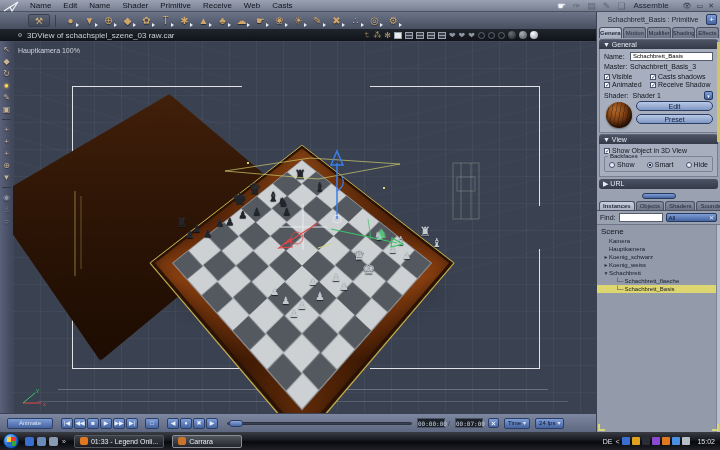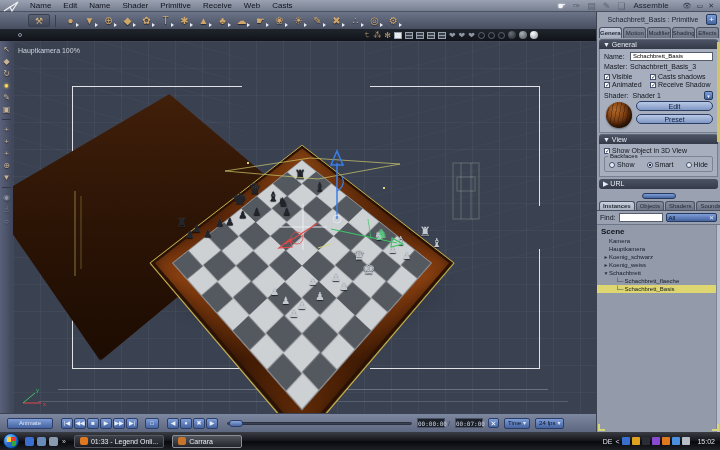--- a/index.html
+++ b/index.html
@@ -181,21 +181,21 @@
   .br-tab { padding:0 3px; margin-right:1px; background:linear-gradient(#8890a0,#6d7586);
     border:1px solid #4a5162; border-bottom:none; border-radius:3px 3px 0 0;
     font-size:6px; line-height:9px; color:#262c3a; white-space:nowrap; }
   .br-tab.active { background:linear-gradient(#c8cfdc,#aab1c0); font-weight:bold; }
   .find-row { display:flex; align-items:center; padding:2px 3px; gap:3px; background:#9aa2b2; }
   .find-input { width:44px; height:9px; background:#fff; border:1px solid #555c6c; }
   .find-dd { flex:1; height:9px; background:linear-gradient(#7e9ed8,#45639e); border:1px solid #26395f;
     border-radius:2px; color:#0e1525; font-size:6px; line-height:8px; padding:0 2px; display:flex; }
   .find-dd b { margin-left:auto; color:#dfe7fa; font-weight:normal; }
   .scene-area { position:relative; background:#939bab; border-top:1px solid #6d7586; height:218px; }
-  .scene-hdr { font-size:8px; font-weight:bold; padding:2px 0 1px 4px; color:#10141c; }
+  .scene-hdr { font-size:8px; font-weight:normal; padding:2px 0 1px 4px; color:#10141c; }
   .tree-row { display:flex; align-items:center; height:8px; font-size:6px; color:#171c26; position:relative; }
   .tree-row.selected { background:#ddd671; }
   .tr-arrow { width:6px; text-align:center; font-size:5px; color:#2a3040; }
   .tr-conn { color:#3a4150; margin-right:1px; font-size:6px; }
   .scene-scroll { position:absolute; right:0; top:0; width:4px; height:100%; background:#b8bfcc; border-left:1px solid #7d8494; }
   .ycorner { position:absolute; width:7px; height:7px; }
   .yc-bl { left:1px; bottom:1px; border-left:2px solid #d6d67a; border-bottom:2px solid #d6d67a; }
   .yc-br { right:1px; bottom:1px; border-right:2px solid #d6d67a; border-bottom:2px solid #d6d67a; }
   .props-scroll { position:absolute; right:0; top:30px; width:3px; height:100px; background:#cfc66a; }
 
@@ -281,20 +281,21 @@
           <span class="tb-icon">✎<i></i></span>
           <span class="tb-icon">✖<i></i></span>
           <span class="tb-icon">∴<i></i></span>
           <span class="tb-icon">◎<i></i></span>
           <span class="tb-icon">⚙<i></i></span>
         </div>
     </div>
 
     <div class="vp-header">
       <span class="vp-dot"></span>
+      <span>3DView of schachspiel_szene_03 raw.car</span>
       <div class="vph-icons">
         <span class="vph-g">𝚝</span>
         <span class="vph-g">⁂</span>
         <span class="vph-g">✻</span>
         <span class="lay active"></span>
         <span class="lay h2"></span>
         <span class="lay q4"></span>
         <span class="lay q4"></span>
         <span class="lay h2"></span>
         <span class="cam-g">❤</span>

